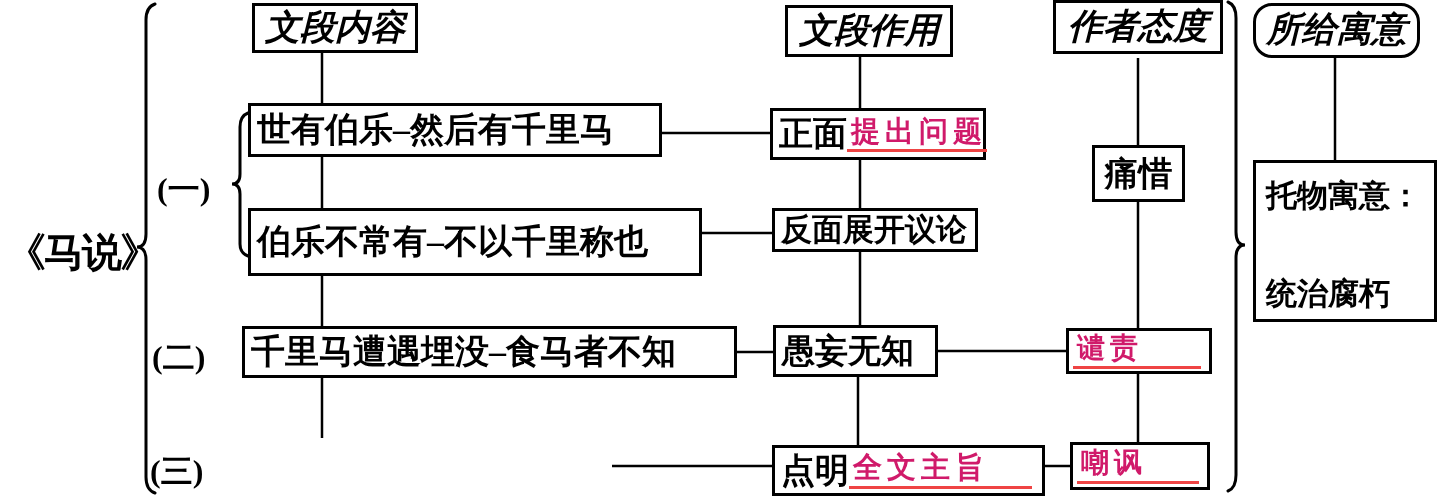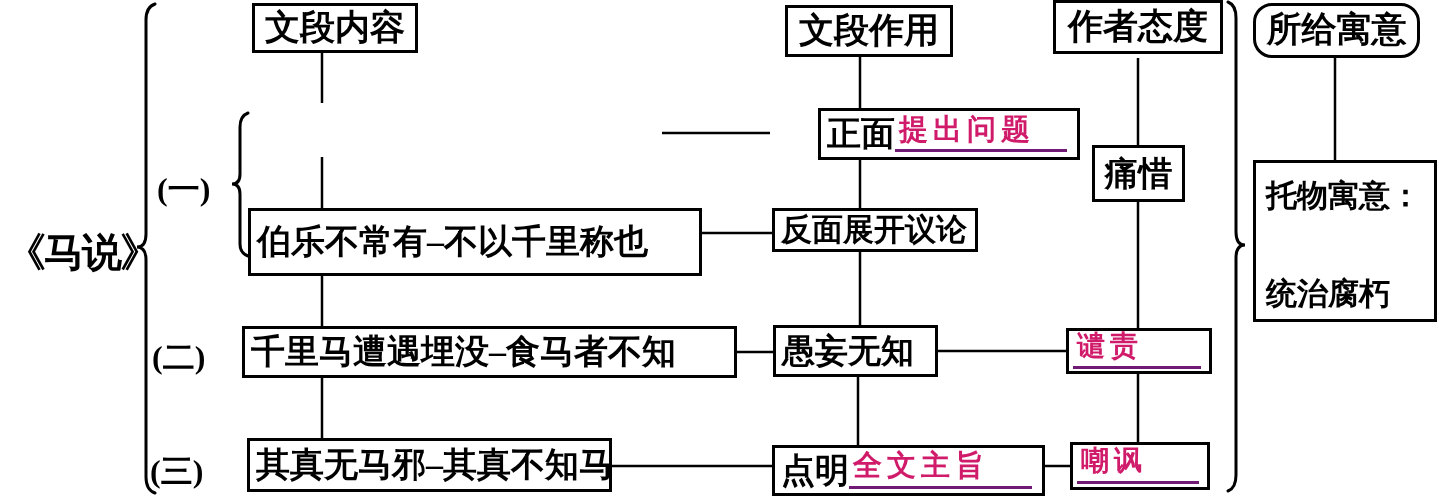--- a/index.html
+++ b/index.html
@@ -8,32 +8,32 @@
     font-family:"Liberation Serif","DejaVu Serif",serif;
     color:#000;
   }
   #wires{position:absolute;left:0;top:0;width:1439px;height:500px;}
   .box{
     position:absolute;box-sizing:border-box;border:3px solid #000;background:#fff;
     display:flex;align-items:center;font-weight:bold;white-space:nowrap;
     font-size:34px;line-height:1.1;padding:0 6px;
   }
   .center{justify-content:center;padding:0;}
-  .hdr{font-size:35px;}
+  .hdr{font-size:35px;font-style:italic;}
   .lbl{
     position:absolute;font-weight:bold;font-size:32px;white-space:nowrap;
   }
   .title{
     position:absolute;font-weight:bold;font-size:40px;white-space:nowrap;letter-spacing:-2px;
   }
   .ans{
     color:var(--accent,#d01a6a);
-    border-bottom:3px solid #701a75;
+    border-bottom:3px solid #ef4444;
     flex:1;font-size:29px;letter-spacing:5px;padding:0 0 2px 4px;margin-right:4px;
-    font-family:Liberation Mono, monospace;
+    font-family:Liberation Serif, serif;
   }
   .moral{
     flex-direction:column;align-items:flex-start;justify-content:space-between;
     font-size:31px;padding:16px 8px 8px 10px;
   }
   .moral .m3{
     color:var(--accent,#d01a6a);display:block;width:100%;box-sizing:border-box;
     border-bottom:3px solid #1a1a1a;letter-spacing:6px;padding-bottom:4px;
     font-family:"Liberation Sans","DejaVu Sans",sans-serif;font-size:29px;
   }
@@ -83,25 +83,25 @@
 
   <div class="lbl" style="left:157px;top:168px;">(一)</div>
   <div class="lbl" style="left:152px;top:336px;">(二)</div>
   <div class="lbl" style="left:150px;top:450px;">(三)</div>
 
   <div class="box center hdr" style="left:252px;top:3px;width:166px;height:50px;">文段内容</div>
   <div class="box center hdr" style="left:785px;top:5px;width:168px;height:52px;">文段作用</div>
   <div class="box center hdr" style="left:1053px;top:0;width:170px;height:54px;">作者态度</div>
   <div class="box center hdr" style="left:1253px;top:3px;width:167px;height:55px;border-radius:19px;">所给寓意</div>
 
+  <div class="box" style="left:248px;top:103px;width:414px;height:54px;">世有伯乐–然后有千里马</div>
   <div class="box" style="left:248px;top:208px;width:454px;height:68px;">伯乐不常有–不以千里称也</div>
   <div class="box" style="left:242px;top:326px;width:495px;height:52px;">千里马遭遇埋没–食马者不知</div>
-  <div class="box" style="left:247px;top:438px;width:365px;height:54px;">其真无马邪–其真不知马</div>
 
-  <div class="box" style="left:770px;top:108px;width:262px;height:52px;margin-left:48px;">
+  <div class="box" style="left:770px;top:108px;width:216px;height:52px;">
     <span>正面</span>
     <span class="ans">提出问题</span>
   </div>
   <div class="box" style="left:772px;top:208px;width:206px;height:44px;font-size:31px;">反面展开议论</div>
   <div class="box" style="left:773px;top:325px;width:165px;height:52px;font-size:33px;">愚妄无知</div>
   <div class="box" style="left:772px;top:445px;width:273px;height:51px;">
     <span>点明</span>
     <span class="ans">全文主旨</span>
   </div>
 

